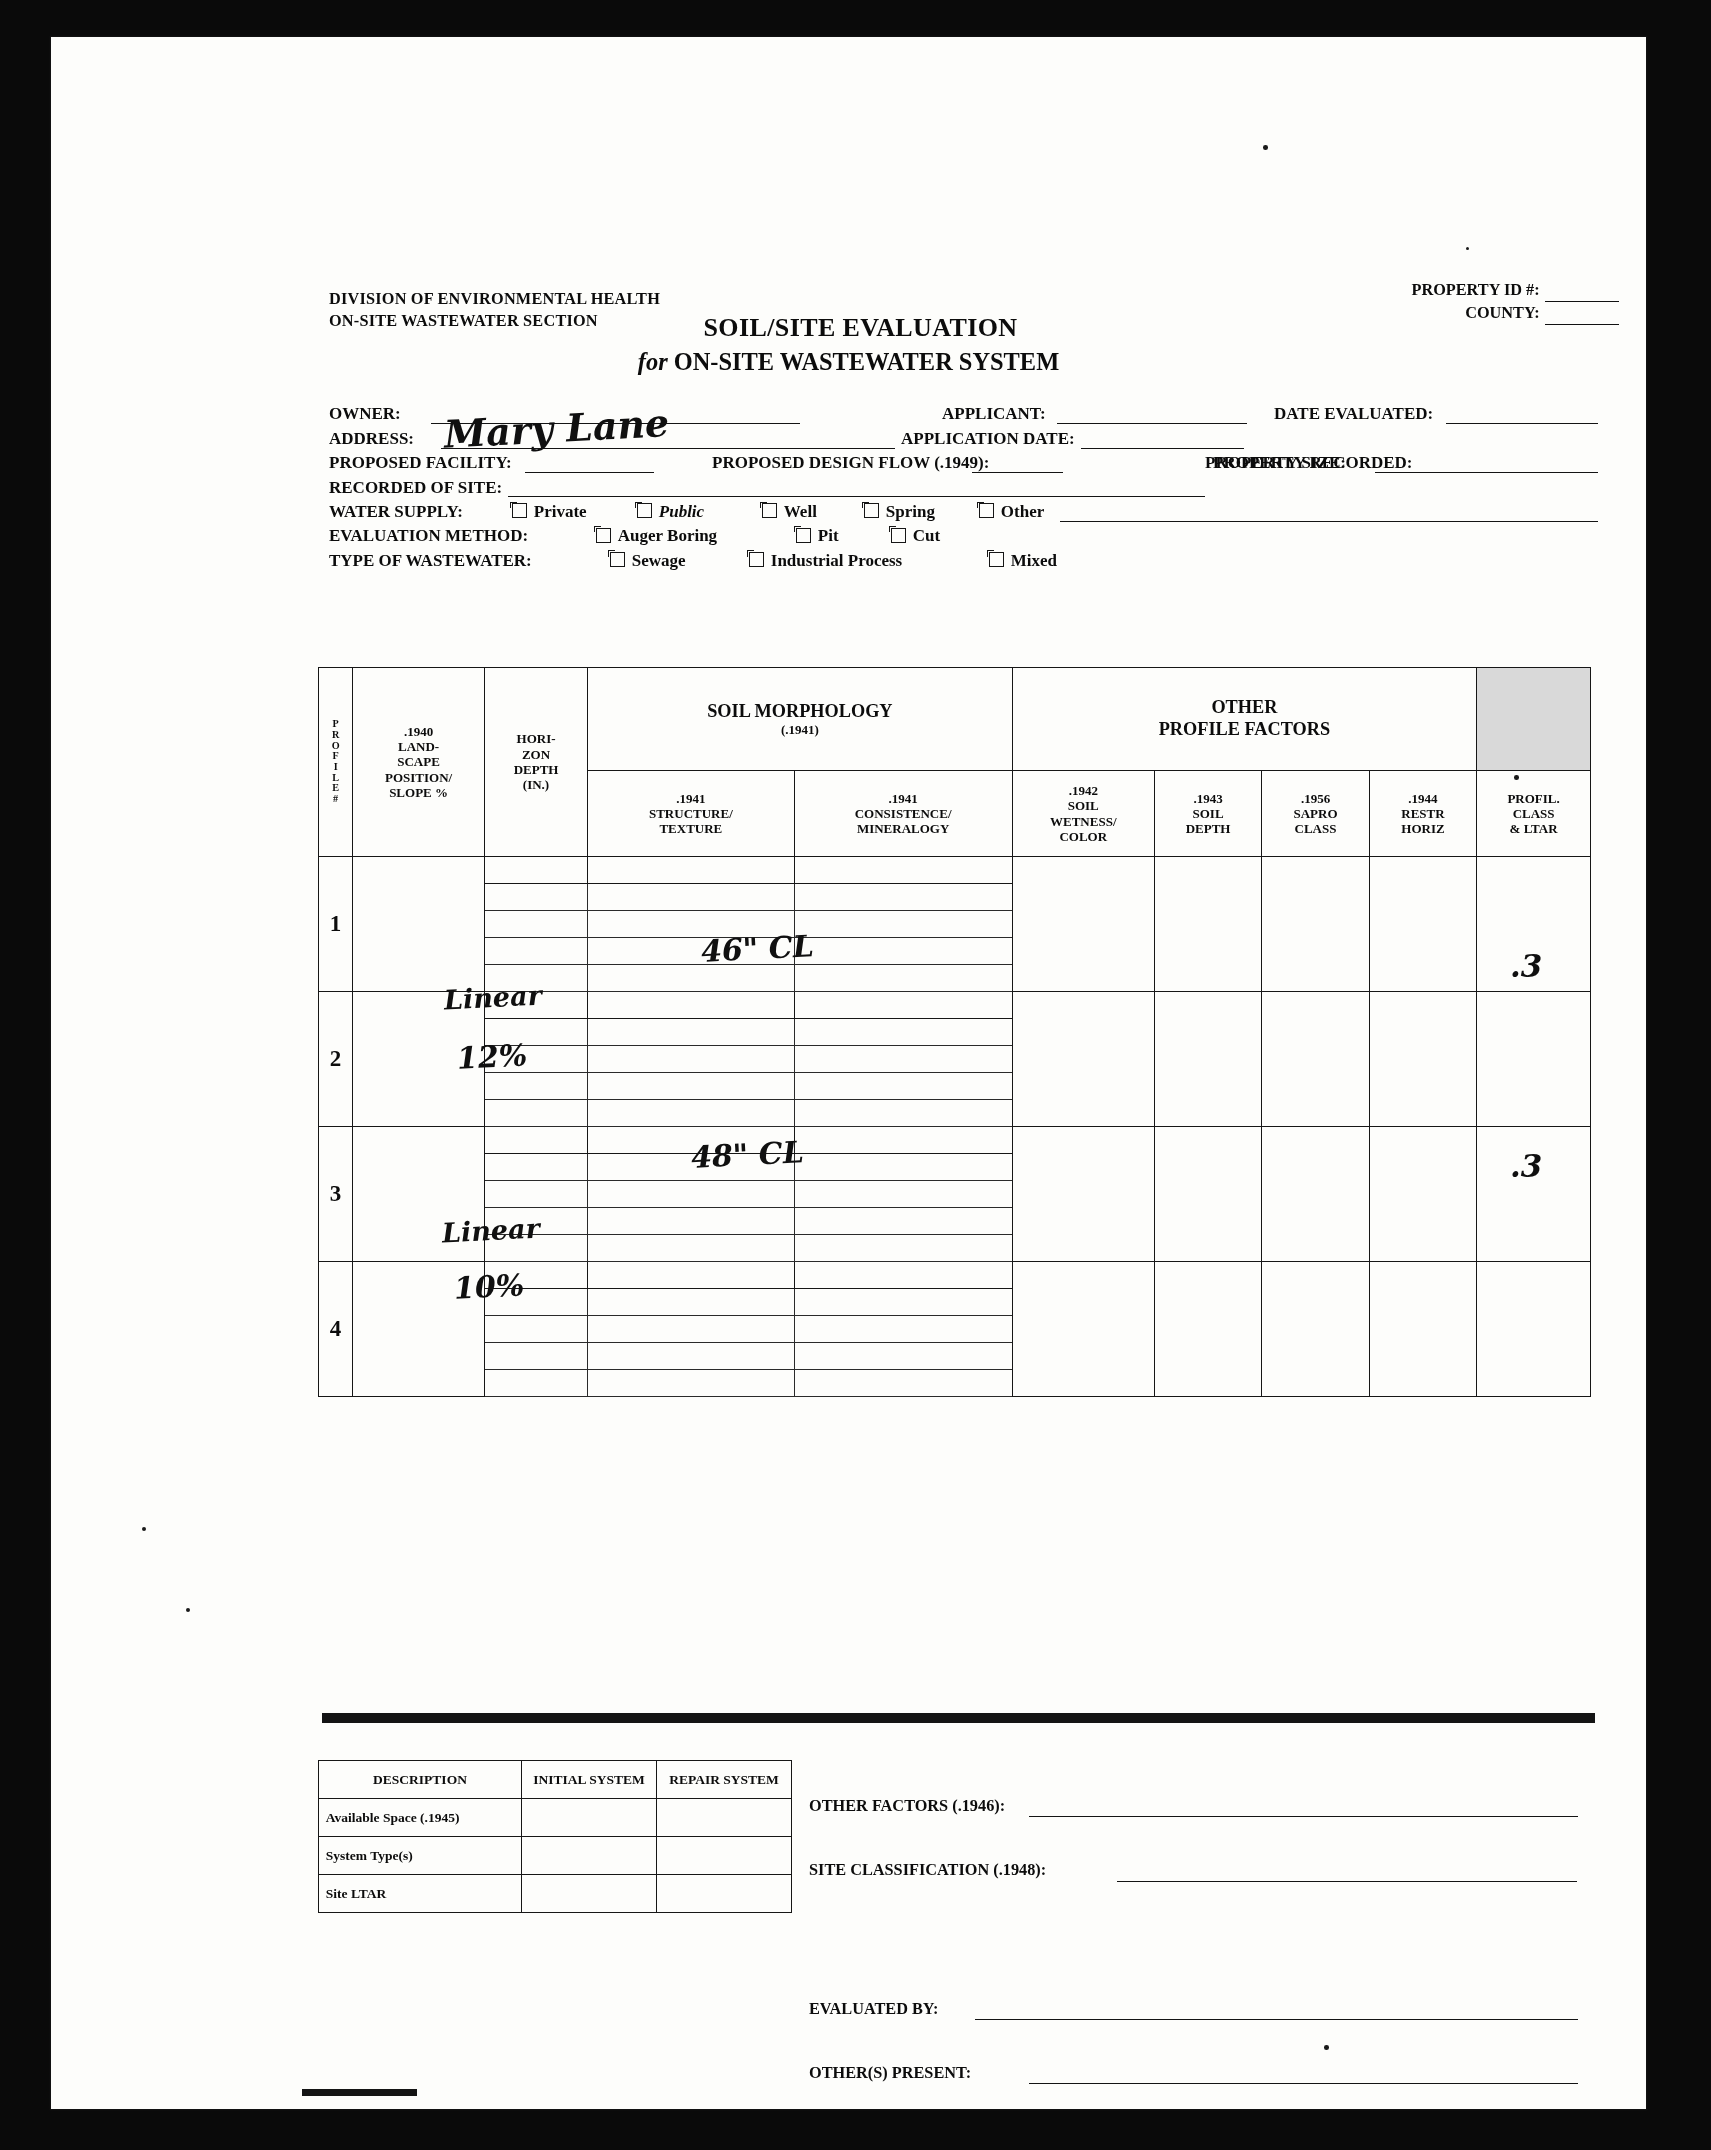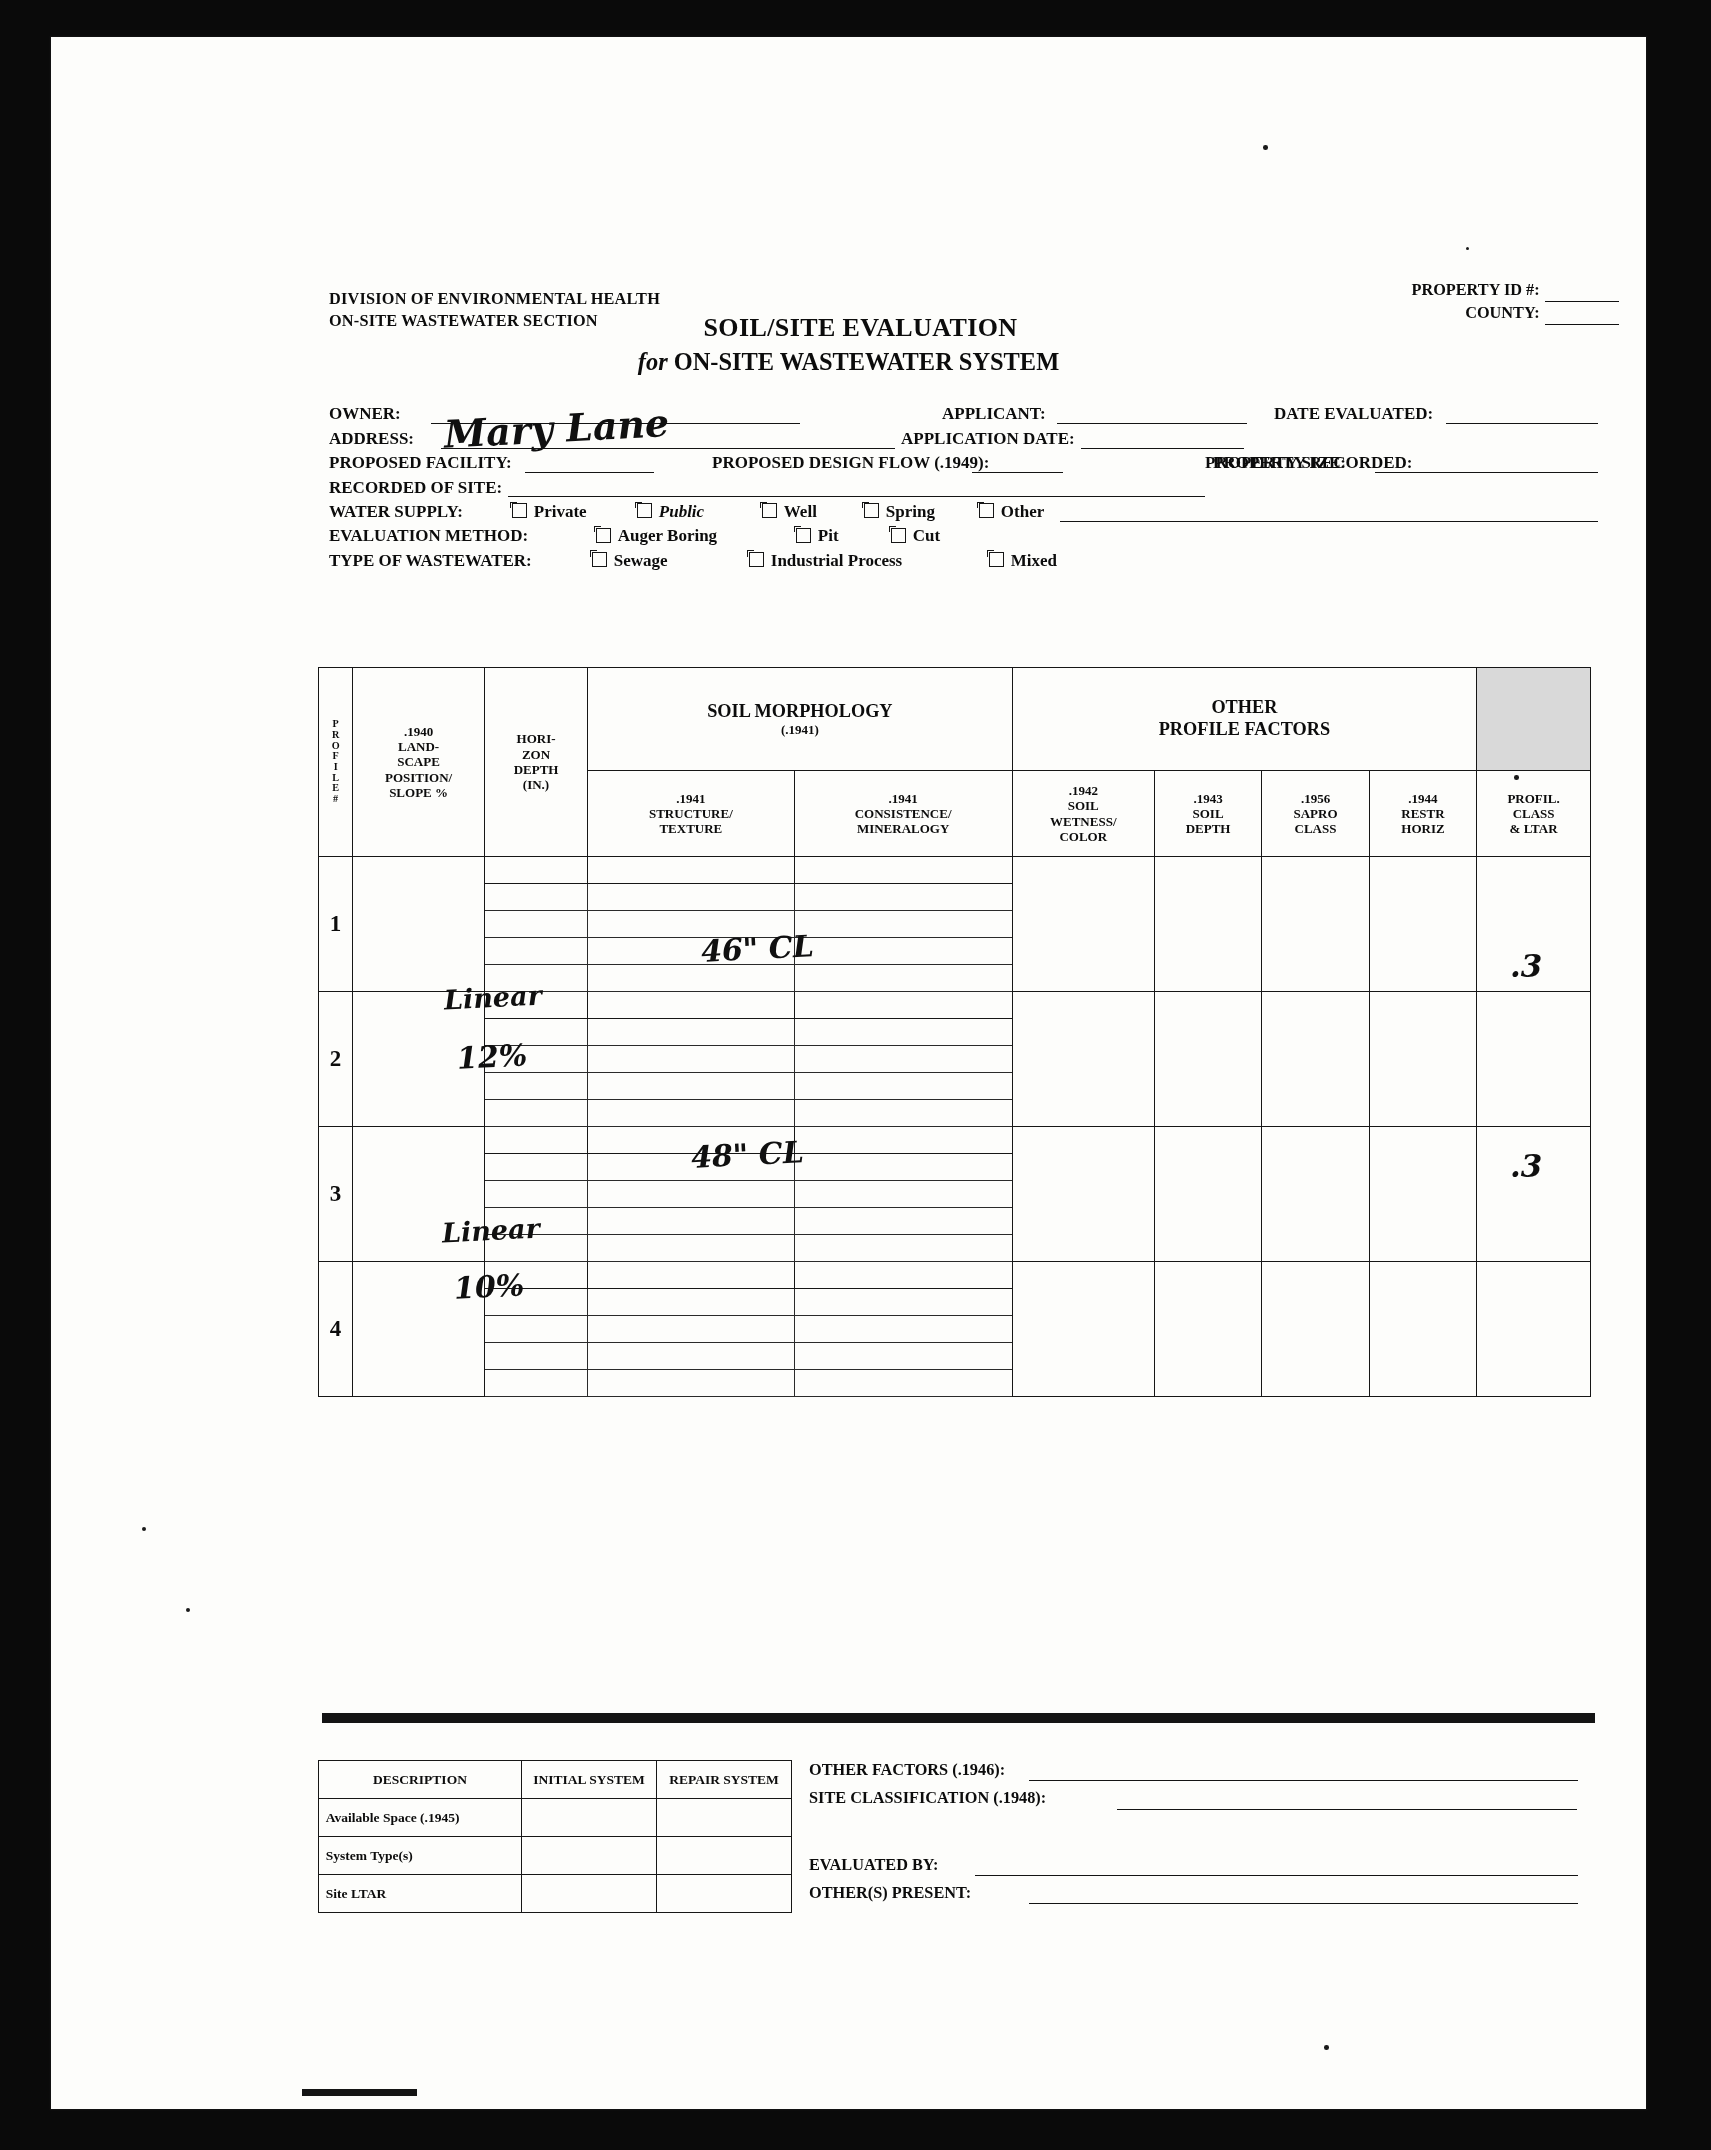--- a/index.html
+++ b/index.html
@@ -172,21 +172,21 @@
   }
   .btm-left td.lbl { text-align: left; padding-left: 6.8px; font-size: 13.5px;}
   .btm-right {
     position: absolute;
     left: 491px;
     top: 0;
     width: 782px;
     font-size: 16.3px;
     font-weight: bold;
   }
-  .br-row { position: relative; height: 28.4px; }
+  .br-row { position: relative; height: 28.4px; margin-top: 36px; }
   .speck { position:absolute; background:#1a1a1a; border-radius:50%; }
   .thickbar { position:absolute; background:#141414; }
 </style>
 </head>
 <body>
 
 <div class="scan-bg"></div>
 
 <div class="paper">
   <div class="content">
@@ -257,21 +257,21 @@
 
       <div class="frow">
         <span class="fl" style="left:0; top:1.4px;">EVALUATION METHOD:</span>
         <span class="fl" style="left:267px; top:1.4px;"><span class="cb"></span><span>Auger Boring</span></span>
         <span class="fl" style="left:467px; top:1.4px;"><span class="cb"></span><span>Pit</span></span>
         <span class="fl" style="left:562px; top:1.4px;"><span class="cb"></span><span>Cut</span></span>
       </div>
 
       <div class="frow">
         <span class="fl" style="left:0; top:1.4px;">TYPE OF WASTEWATER:</span>
-        <span class="fl" style="left:263px; top:1.4px;"><span class="cb"></span><span>Sewage</span></span>
+        <span class="fl" style="left:281px; top:1.4px;"><span class="cb"></span><span>Sewage</span></span>
         <span class="fl" style="left:420px; top:1.4px;"><span class="cb"></span><span>Industrial Process</span></span>
         <span class="fl" style="left:660px; top:1.4px;"><span class="cb"></span><span>Mixed</span></span>
       </div>
     </div>
 
     <div class="handwriting" style="left:393px; top:369px; font-size:38px;">Mary Lane</div>
 
     <table class="tbl">
       <colgroup>
         <col style="width:32.5px">

